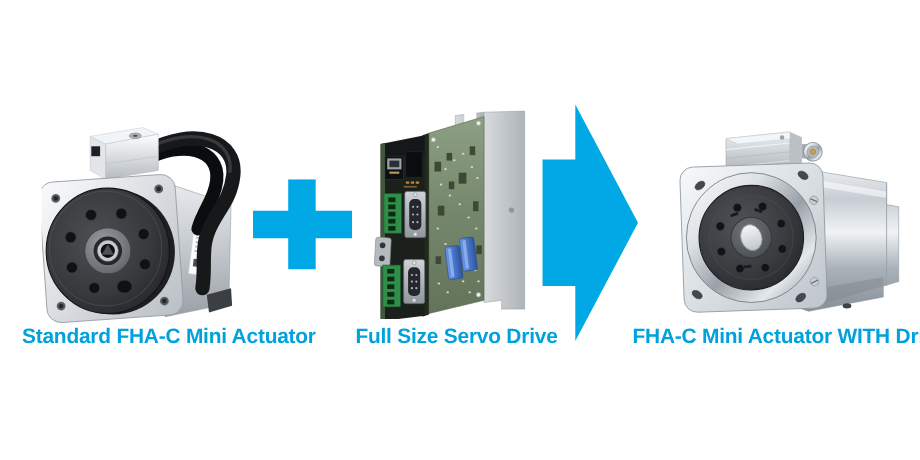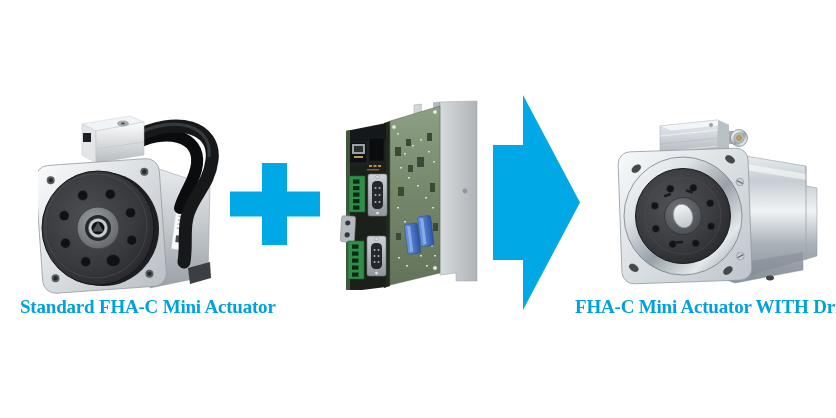--- a/index.html
+++ b/index.html
@@ -1,18 +1,18 @@
 <!DOCTYPE html>
 <html style="--accent: #00A9E6; --label: #00A2DE; --bg: #FFFFFF;"><head>
 <meta charset="utf-8">
 <style>
   html,body{margin:0;padding:0;background:#fff;}
   #canvas{
     position:relative;width:836px;height:418px;background:var(--bg,#fff);
-    overflow:hidden;font-family:Liberation Serif, serif;
+    overflow:hidden;font-family:Liberation Sans, sans-serif;
   }
   .abs{position:absolute;}
   .caption{
     position:absolute;top:296px;height:22px;line-height:22px;
     font-size:19px;font-weight:bold;color:var(--label,#00A2DE);
     text-align:center;letter-spacing:-0.2px;white-space:nowrap;
   }
   .accent-shape{fill:var(--accent,#00A9E6);}
   svg{display:block;}
 </style>
@@ -373,15 +373,16 @@
         <rect x="73" y="80" width="7" height="2.6" transform="rotate(18 76 81)" fill="#1a1b1f"></rect>
         <rect x="51" y="84" width="7" height="2.6" transform="rotate(-18 54 85)" fill="#1a1b1f"></rect>
         <rect x="63" y="131" width="7" height="2.6" transform="rotate(-5 66 132)" fill="#1a1b1f"></rect>
         <circle cx="70" cy="106" r="18.5" fill="url(#raHub)" stroke="#34373b" stroke-width="1"></circle>
         <ellipse cx="70" cy="106" rx="9.5" ry="12" transform="rotate(-18 70 106)" fill="url(#raHole)" stroke="#8d949b" stroke-width="0.8"></ellipse>
       </g>
     </svg>
   </div>
 
   <div class="caption" style="left:20px;width:245px;">Standard FHA-C Mini Actuator</div>
+  <div class="caption" style="left:315px;width:200px;">Full Size Servo Drive</div>
   <div class="caption" style="left:575px;width:258px;">FHA-C Mini Actuator WITH Drive</div>
 
 </div>
 
 </body></html>

